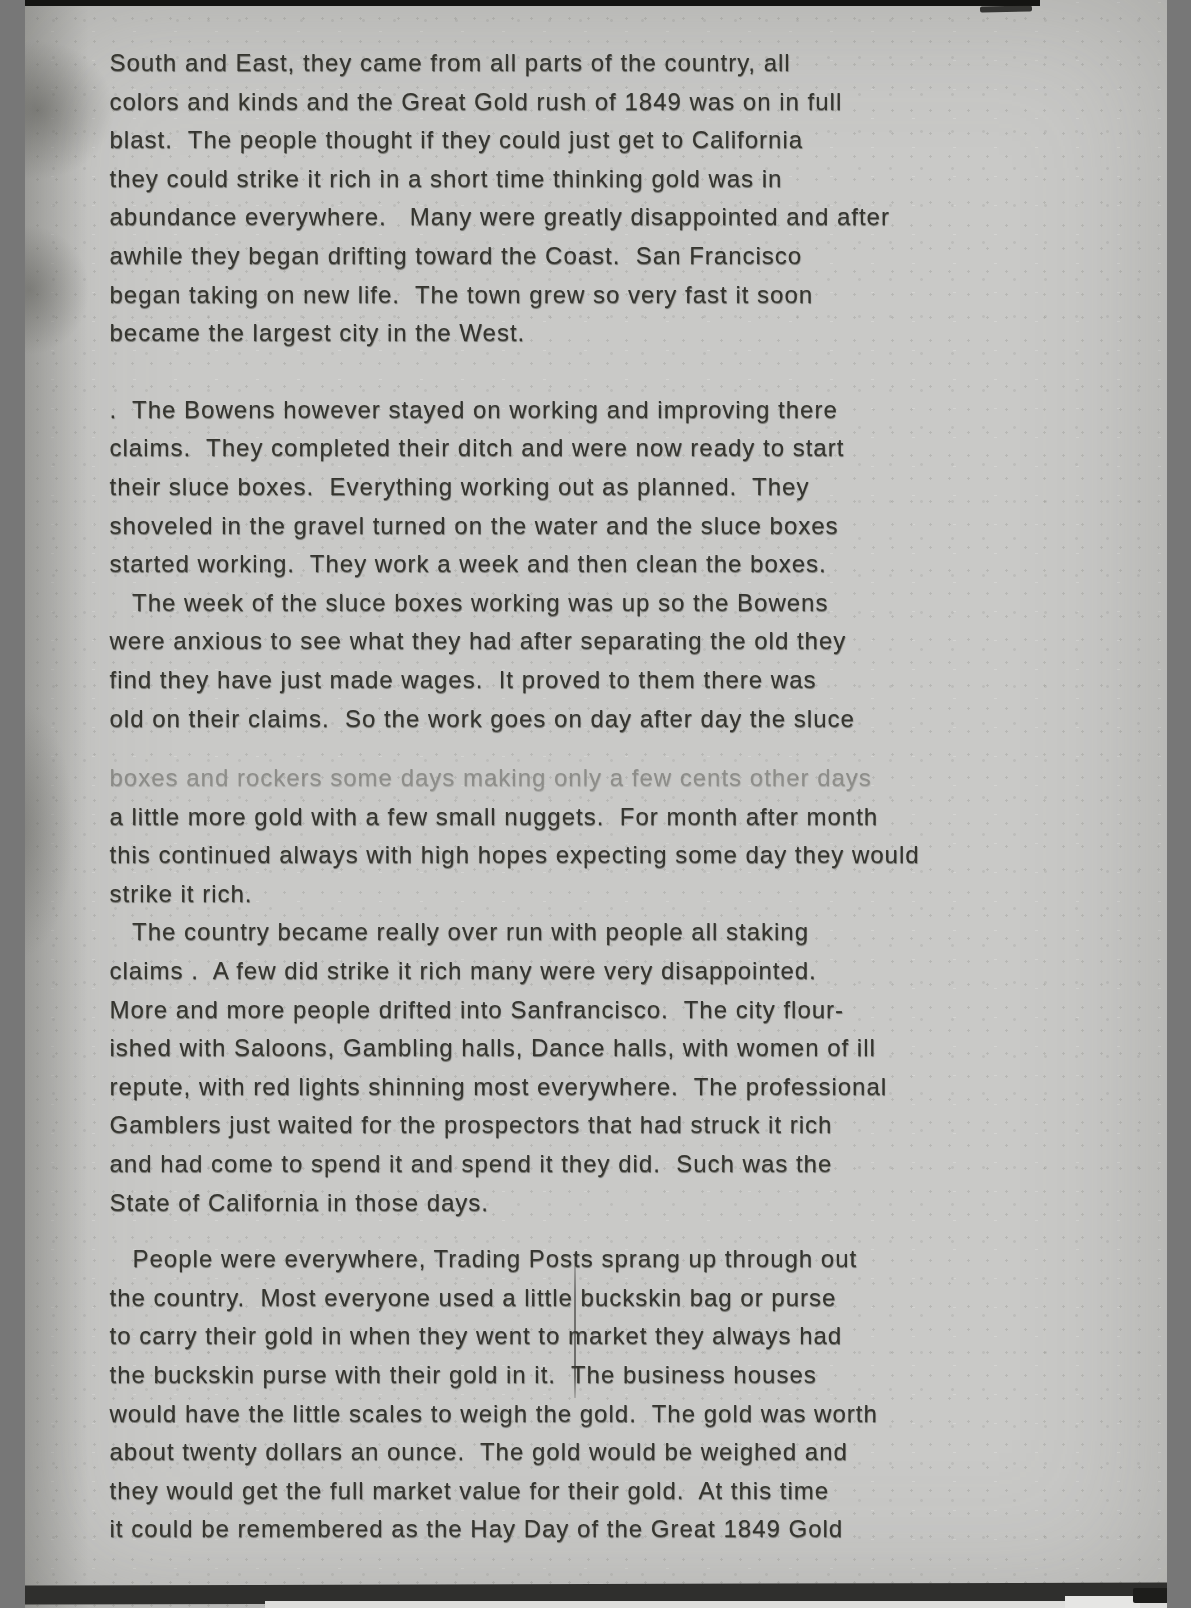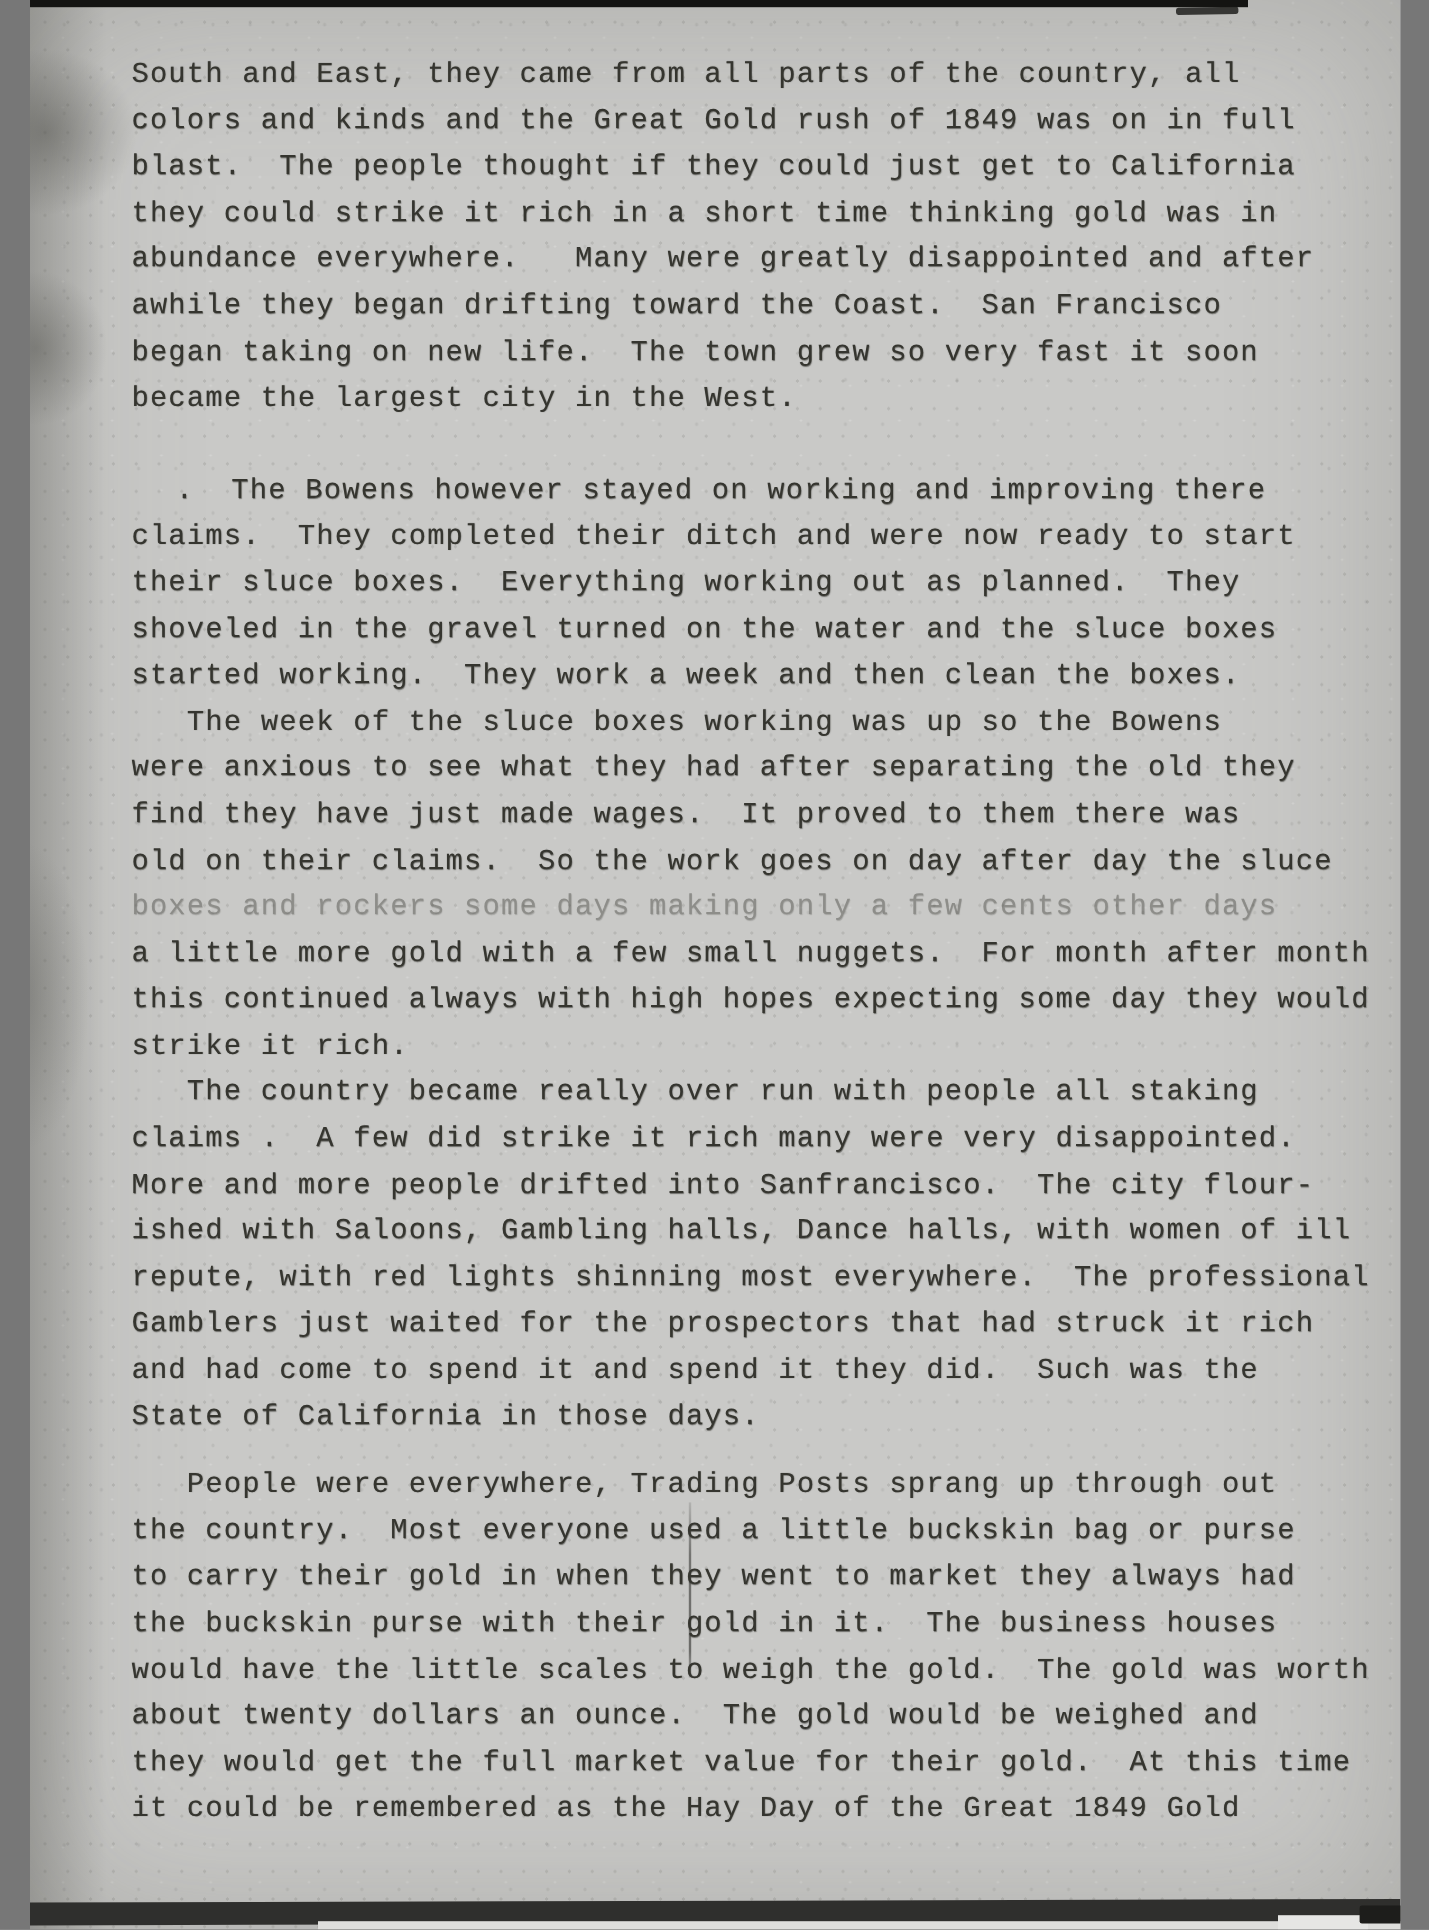--- a/index.html
+++ b/index.html
@@ -15,41 +15,42 @@
     background-color: #c9c9c7;
     
     background-image:
       radial-gradient(rgba(60,60,55,0.13) 1px, transparent 1.2px),
       radial-gradient(rgba(60,60,55,0.09) 1px, transparent 1.6px),
       radial-gradient(rgba(255,255,255,0.20) 1px, transparent 1.4px);
     background-size: 19px 23px, 31px 37px, 41px 29px;
     background-position: 3px 7px, 13px 2px, 7px 17px;
     box-shadow: inset 0 0 140px rgba(95,95,90,0.30);
     overflow: hidden;
-    font-family: Liberation Mono, monospace;
+    font-family: Liberation Sans, sans-serif;
   }
   
   .text-block {
     position: absolute;
     left: 85px;
     top: 44px;
     width: 1070px;
     font-size: 24px;
     line-height: 38.6px;
     letter-spacing: 1px;
     color: #35352f;
     white-space: pre;
     text-shadow: 0.4px 0.7px 0.9px rgba(35,35,30,0.55);
   }
   .line { min-height: 38.6px; }
   .line.faded {
     opacity: 0.40;
     filter: blur(0.4px);
+    margin-top: 21px;
   }
-  .line.gap-large { margin-top: 38px; margin-left: 37px; }
+  .line.gap-large { margin-top: 38px; }
   .line.gap-small { margin-top: 18px; }
   
   .artifact { position: absolute; pointer-events: none; }
   .edge-top {
     left: 0; top: 0; width: 1015px; height: 6px;
     background: #141412;
   }
   .top-dash {
     left: 955px; top: 6px; width: 52px; height: 6px;
     background: rgba(30,30,28,0.85);

